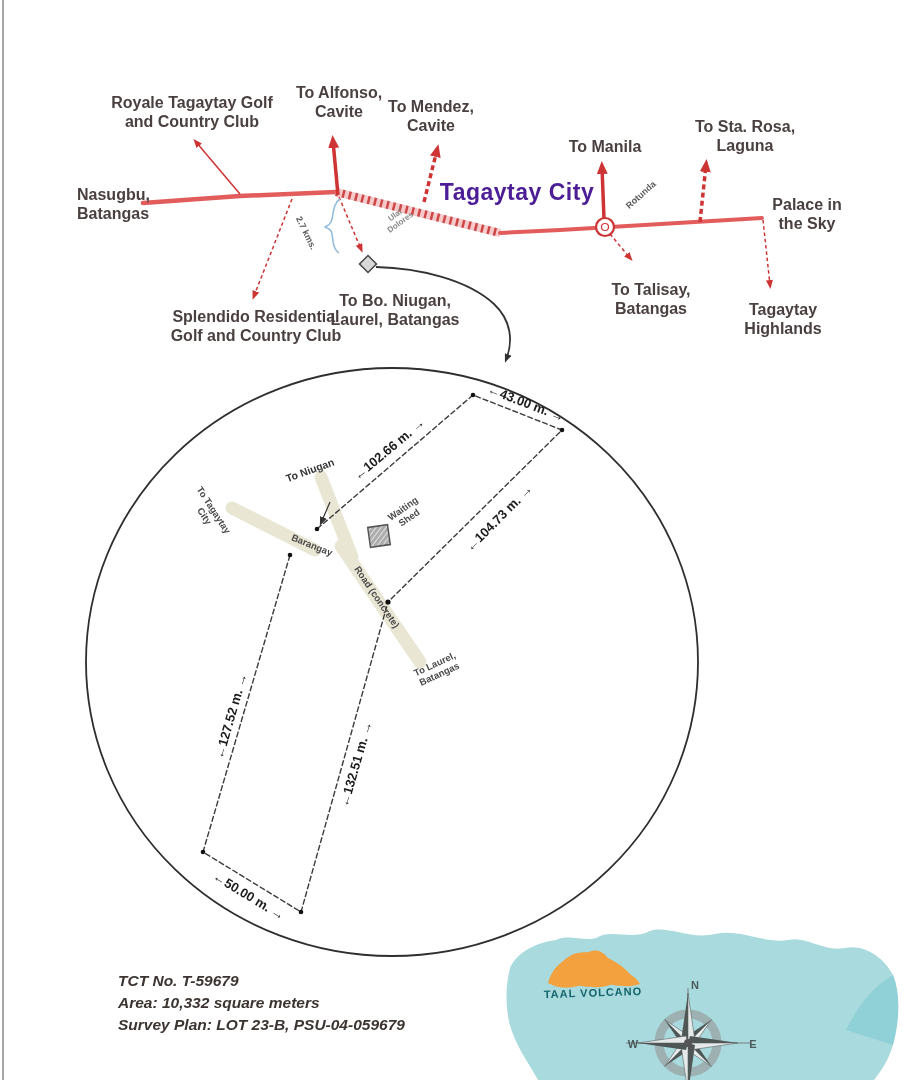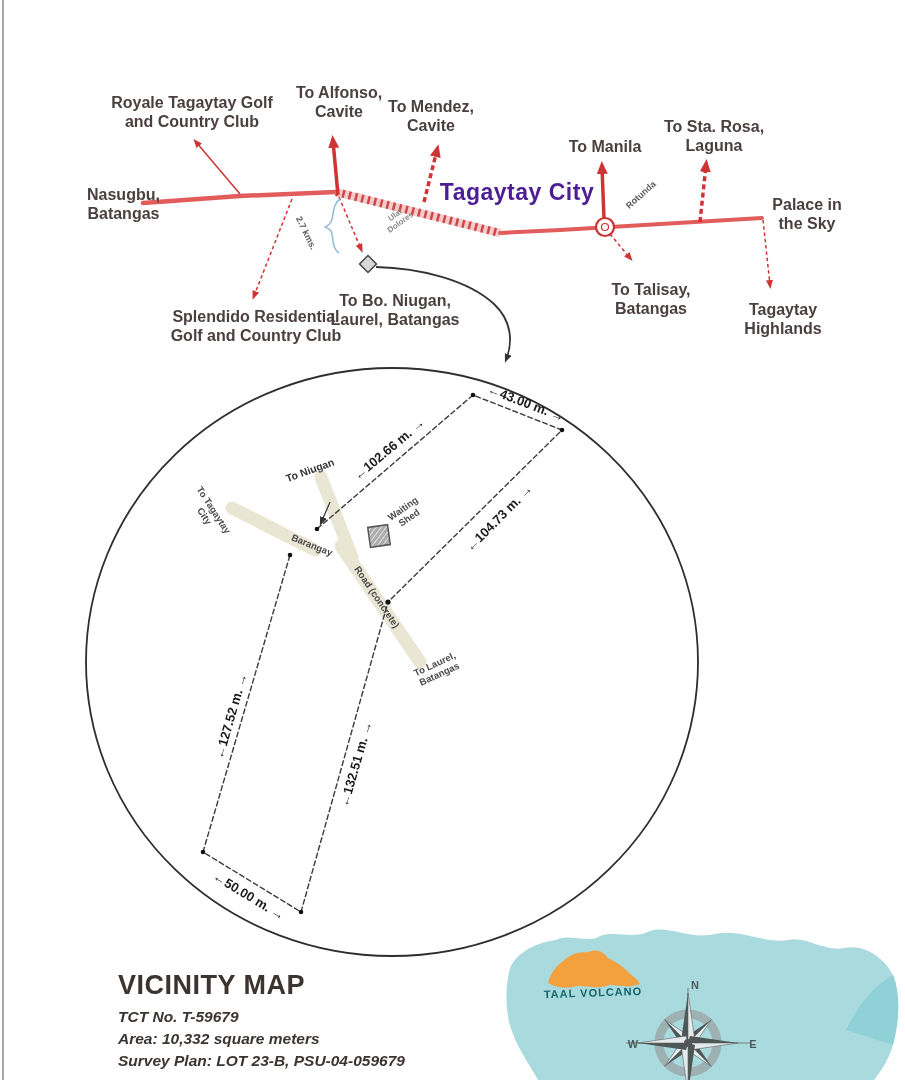--- a/index.html
+++ b/index.html
@@ -152,31 +152,31 @@
         <circle cx="388" cy="602" r="2.6"></circle>
       <circle cx="290" cy="555" r="2.3"></circle>
         <circle cx="203" cy="852" r="2.3"></circle>
       <circle cx="301" cy="912" r="2.3"></circle>
     </g>
     <line x1="330" y1="502" x2="321" y2="523" stroke="#333" stroke-width="1.2" marker-end="url(#ahBk)"></line>
 
     <rect x="369" y="526" width="20" height="20" fill="url(#xh)" stroke="#555" stroke-width="1.5" transform="rotate(-8 379 536)"></rect>
   </svg>
 
-  <div class="lbl" style="left:87px;top:186px;transform:none;text-align:center">Nasugbu,
+  <div class="lbl" style="left:77px;top:186px;transform:none;text-align:left">Nasugbu,
 Batangas</div>
   <div class="lbl" style="left:192px;top:113px">Royale Tagaytay Golf
 and Country Club</div>
   <div class="lbl" style="left:339px;top:103px">To Alfonso,
 Cavite</div>
   <div class="lbl" style="left:431px;top:117px">To Mendez,
 Cavite</div>
   <div class="lbl city" style="left:517px;top:193px">Tagaytay City</div>
   <div class="lbl" style="left:605px;top:147px">To Manila</div>
-  <div class="lbl" style="left:714px;top:137px">To Sta. Rosa,
+  <div class="lbl" style="left:745px;top:137px">To Sta. Rosa,
 Laguna</div>
   <div class="lbl" style="left:807px;top:215px">Palace in
 the Sky</div>
   <div class="lbl" style="left:651px;top:300px">To Talisay,
 Batangas</div>
   <div class="lbl" style="left:783px;top:320px">Tagaytay
 Highlands</div>
   <div class="lbl" style="left:256px;top:327px">Splendido Residential
 Golf and Country Club</div>
   <div class="lbl" style="left:395px;top:311px">To Bo. Niugan,
@@ -199,19 +199,18 @@
   <div class="lbl dim" style="left:526px;top:403px;transform:translate(-50%,-50%) rotate(21deg)">←43.00 m. →</div>
   <div class="lbl dim" style="left:389px;top:449px;transform:translate(-50%,-50%) rotate(-40deg)">←102.66 m. →</div>
   <div class="lbl dim" style="left:499px;top:518px;transform:translate(-50%,-50%) rotate(-45deg)">←104.73 m. →</div>
   <div class="lbl dim" style="left:231px;top:716px;transform:translate(-50%,-50%) rotate(-74deg)">←127.52 m. →</div>
   <div class="lbl dim" style="left:356px;top:764px;transform:translate(-50%,-50%) rotate(-74deg)">←132.51 m. →</div>
   <div class="lbl dim" style="left:249px;top:896px;transform:translate(-50%,-50%) rotate(31deg)">←50.00 m. →</div>
 
   <div class="lbl taal" style="left:593px;top:993px;transform:translate(-50%,-50%) rotate(-2deg)">TAAL VOLCANO</div>
 
   <div class="info">
-    <div class="info-title">VICINITY MAP</div>
     <div class="info-line">TCT No. T-59679</div>
     <div class="info-line">Area: 10,332 square meters</div>
     <div class="info-line">Survey Plan: LOT 23-B, PSU-04-059679</div>
   </div>
 
 </div>
 
 </body></html>

